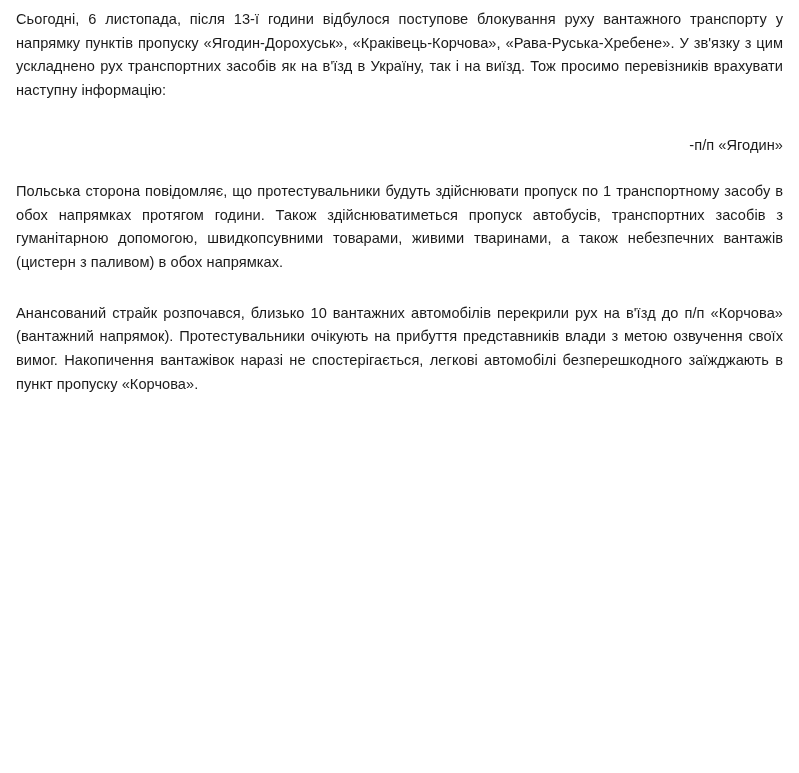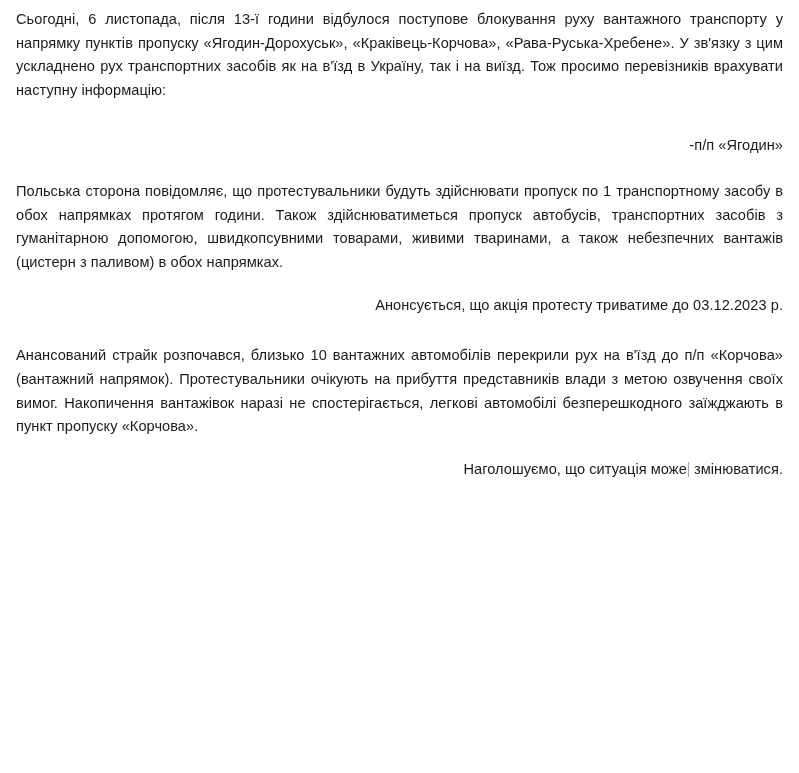--- a/index.html
+++ b/index.html
@@ -50,26 +50,24 @@
   <p class="para">Сьогодні, 6 листопада, після 13-ї години відбулося поступове блокування руху вантажного транспорту у напрямку пунктів пропуску «Ягодин-Дорохуськ», «Краківець-Корчова», «Рава-Руська-Хребене». У зв'язку з цим ускладнено рух транспортних засобів як на в'їзд в Україну, так і на виїзд. Тож просимо перевізників врахувати наступну інформацію:</p>
 
   <div class="spacer-md"></div>
 
   <p class="para no-justify">-п/п «Ягодин»</p>
 
   <div class="spacer-sm"></div>
 
   <p class="para">Польська сторона повідомляє, що протестувальники будуть здійснювати пропуск по 1 транспортному засобу в обох напрямках протягом години. Також здійснюватиметься пропуск автобусів, транспортних засобів з гуманітарною допомогою, швидкопсувними товарами, живими тваринами, а також небезпечних вантажів (цистерн з паливом) в обох напрямках.</p>
 
-  <p class="para no-justify">Анонсується, що акція протесту триватиме до 03.12.2023 р.</p>
 
 
   <div class="spacer-sm"></div>
 
 
 
   <div class="spacer-sm"></div>
 
   <p class="para">Анансований страйк розпочався, близько 10 вантажних автомобілів перекрили рух на в'їзд до п/п «Корчова» (вантажний напрямок). Протестувальники очікують на прибуття представників влади з метою озвучення своїх вимог. Накопичення вантажівок наразі не спостерігається, легкові автомобілі безперешкодного заїжджають в пункт пропуску «Корчова».</p>
 
-  <p class="para no-justify"><span>Наголошуємо, що ситуація може</span><span class="caret"></span><span> змінюватися.</span></p>
 
 </div>
 
 </body></html>

